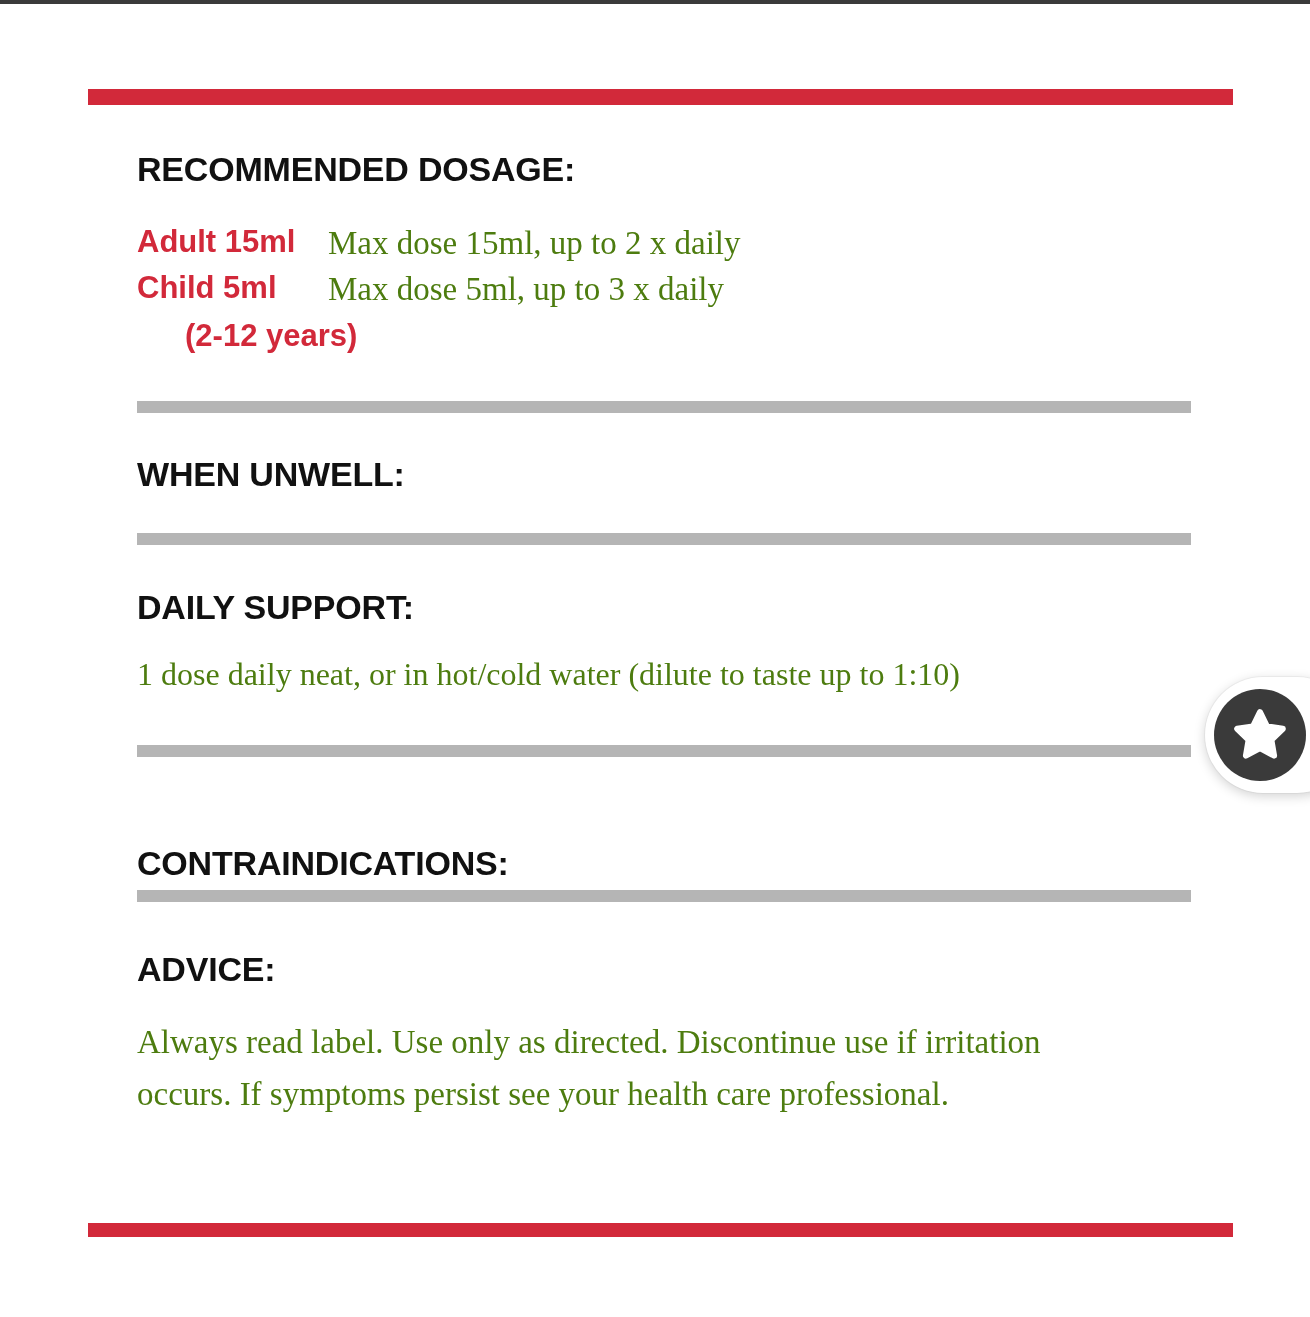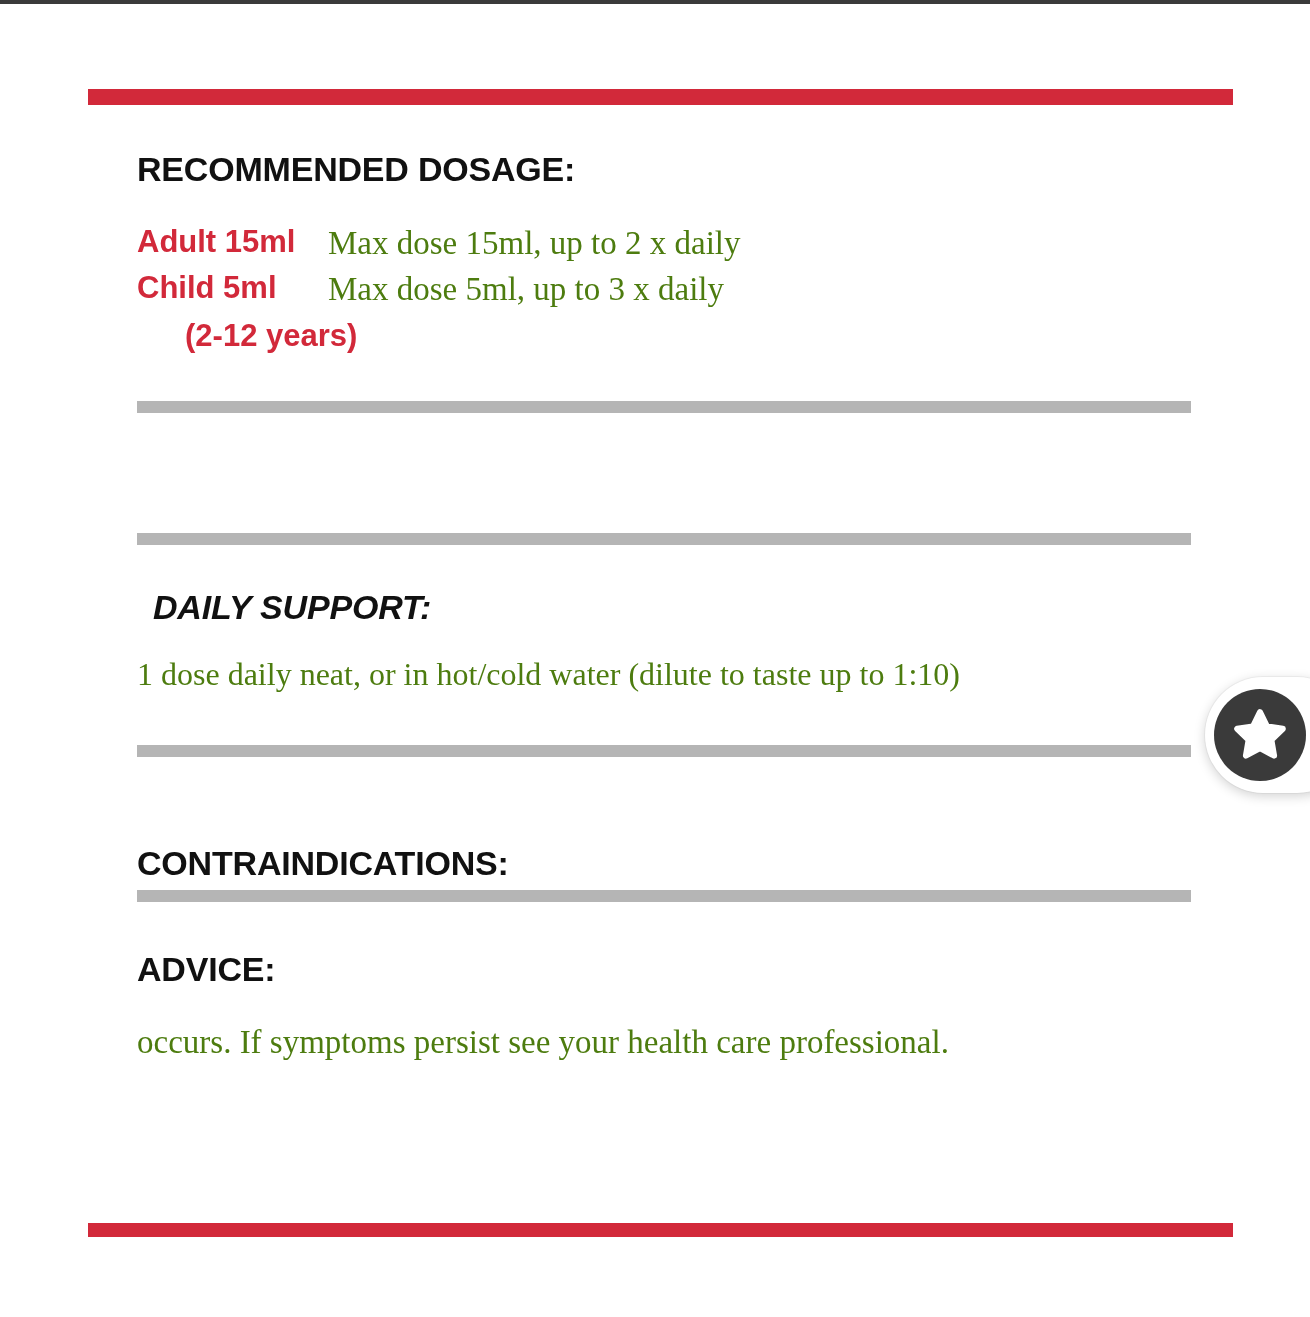--- a/index.html
+++ b/index.html
@@ -42,21 +42,21 @@
   
   .abs{position:absolute;}
   .h-dosage{left:137px;top:150px;}
   .dose-row1{left:137px;top:224px;}
   .dose-row2{left:137px;top:270px;}
   .dose-note{left:185px;top:318px;}
   .dose-val1{left:328px;top:225px;}
   .dose-val2{left:328px;top:271px;}
   .inline-row{display:flex;align-items:baseline;gap:16px;}
   .row-unwell{left:137px;top:455px;}
-  .h-daily{left:153px;top:588px;font-style:italic;}
+  .h-daily{left:137px;top:588px;}
   .t-daily{left:137px;top:656px;font-size:32px;}
   .row-contra{left:137px;top:808px;margin-top:36px;}
   .h-advice{left:137px;top:950px;}
   .t-advice{left:137px;top:1016px;line-height:52px;}
   .t-advice .line{display:block;}
   
   .fab-pill{
     position:absolute;left:1205px;top:677px;width:150px;height:116px;
     background:#ffffff;border-radius:58px;
     box-shadow:0 3px 12px rgba(0,0,0,0.18),0 0 0 1px rgba(0,0,0,0.04);
@@ -85,37 +85,39 @@
 <div class="abs serif dose-val1">Max dose 15ml, up to 2 x daily</div>
 
 <div class="abs red-label dose-row2">Child 5ml</div>
 <div class="abs serif dose-val2">Max dose 5ml, up to 3 x daily</div>
 
 <div class="abs red-label dose-note">(2-12 years)</div>
 
 <div class="divider d1"></div>
 
 <div class="abs inline-row row-unwell">
+  <span class="h">WHEN UNWELL:</span>
 </div>
 
 <div class="divider d2"></div>
 
 <div class="abs h h-daily">DAILY SUPPORT:</div>
 <div class="abs serif t-daily">1 dose daily neat, or in hot/cold water (dilute to taste up to 1:10)</div>
 
 <div class="divider d3"></div>
 
 <div class="abs inline-row row-contra">
   <span class="h">CONTRAINDICATIONS:</span>
 </div>
 
 <div class="divider d4"></div>
 
 <div class="abs h h-advice">ADVICE:</div>
 <div class="abs serif t-advice">
+  <span class="line">Always read label. Use only as directed. Discontinue use if irritation</span>
   <span class="line">occurs. If symptoms persist see your health care professional.</span>
 </div>
 
 <div class="fab-pill">
   <div class="fab-circle">
     <svg viewBox="0 0 100 100" aria-hidden="true">
       <polygon points="50,12 61.8,35.8 88,39.6 69,58.2 73.5,84.4 50,72 26.5,84.4 31,58.2 12,39.6 38.2,35.8" fill="#ffffff" stroke="#ffffff" stroke-width="10" stroke-linejoin="round"></polygon>
     </svg>
   </div>
 </div>

